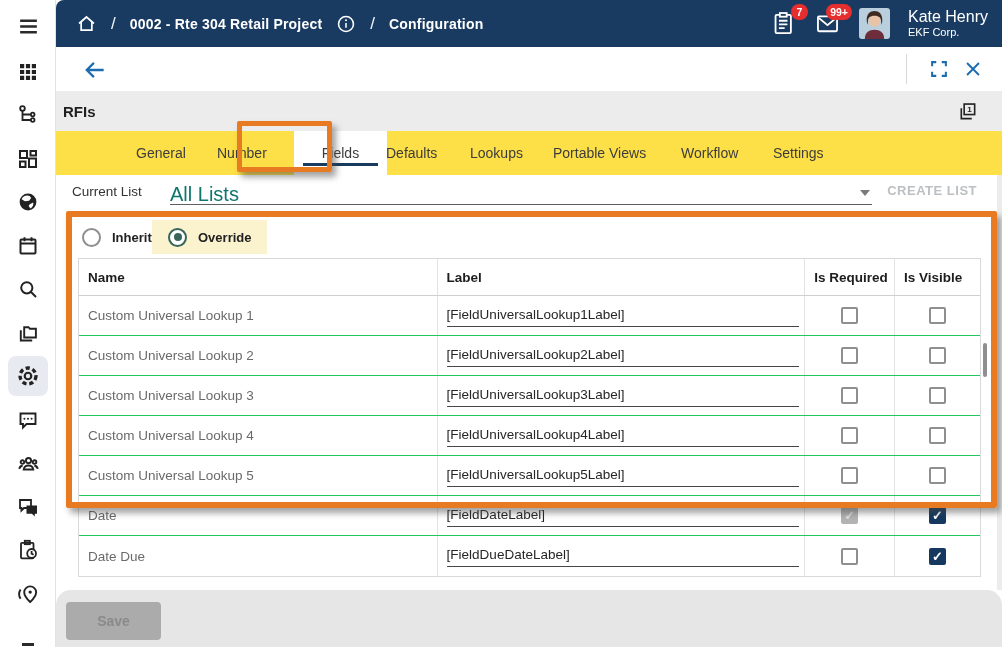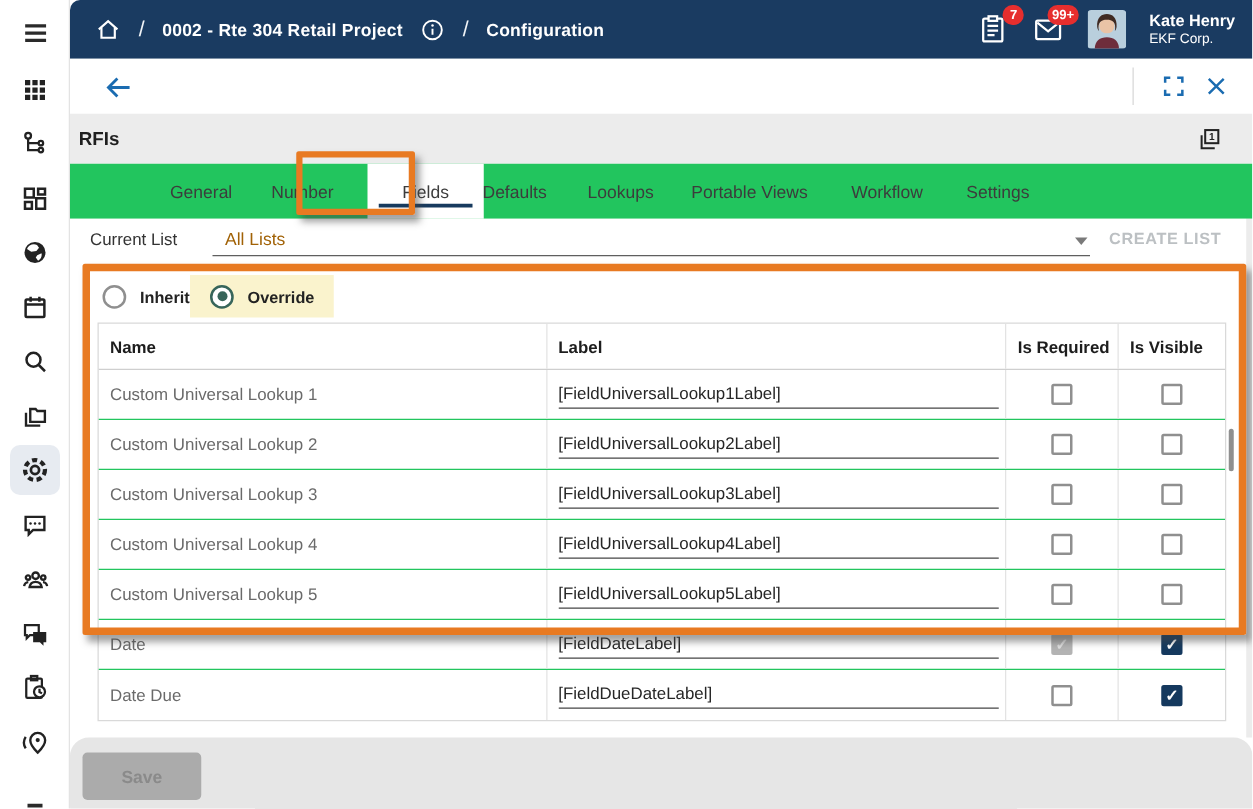--- a/index.html
+++ b/index.html
@@ -15,21 +15,21 @@
   .tb-sep { font-size:17px; font-weight:400; color:#f2f5f8; }
   .tb-crumb { font-size:14px; font-weight:bold; letter-spacing:.2px; }
   .tb-right { display:flex; align-items:center; gap:18px; }
   .tb-iconwrap { position:relative; width:26px; height:26px; cursor:pointer; }
   .badge { position:absolute; top:-7px; right:-11px; min-width:17px; height:16px;
            background:#e62e2e; color:#fff; border-radius:9px; font-size:10.5px;
            font-weight:bold; display:flex; align-items:center; justify-content:center;
            padding:0 4px; }
   .avatar { width:31px; height:31px; border-radius:3px; overflow:hidden; flex:0 0 auto; }
   .userblock { line-height:1.15; }
-  .username { font-size:13px; font-weight:bold; }
+  .username { font-size:16px; font-weight:normal; }
   .usercompany { font-size:11px; }
 
   
   .sidebar { position:absolute; left:0; top:0; width:56px; height:647px;
              background:#fff; border-right:1px solid #e3e3e3; z-index:2; }
   .side-icon { position:absolute; left:8px; width:40px; height:40px;
                display:flex; align-items:center; justify-content:center; cursor:pointer; }
   .side-icon.active { background:#e7ebf1; border-radius:8px; }
   .side-dash { position:absolute; left:22px; top:643px; width:12px; height:3px; background:#2a2a2a; }
 
@@ -38,36 +38,36 @@
   .back-btn { position:absolute; left:26px; top:10px; width:26px; height:26px; cursor:pointer; }
   .tool-divider { position:absolute; right:95px; top:7px; width:1px; height:30px; background:#d8d8d8; }
   .expand-btn { position:absolute; right:52px; top:11px; width:22px; height:22px; cursor:pointer; }
   .close-btn { position:absolute; right:18px; top:11px; width:22px; height:22px; cursor:pointer; }
 
   
   .panel-header { position:absolute; left:56px; top:91px; width:946px; height:40px;
                   background:#ececec; display:flex; align-items:center; padding:0 24px 0 7px;
                   justify-content:space-between; }
   .panel-title { font-size:15px; font-weight:bold; color:#1f1f1f; }
-  .tabsrow { position:absolute; left:56px; top:131px; width:946px; height:44px; background:#22c55e; }
+  .tabsrow { position:absolute; left:56px; top:131px; width:946px; height:44px; background:#fde047; }
   .tab { position:absolute; top:0; height:44px; line-height:44px; font-size:14px;
          color:#3c3c3c; cursor:pointer; white-space:nowrap; }
   .tab-active { background:#fff; }
   .tab-active::after { content:""; position:absolute; left:9px; right:9px; bottom:9px;
                        height:3px; background:#173a5e; }
 
   
   .content { position:absolute; left:56px; top:175px; width:941px; height:415px; background:#fff; }
   .right-strip { position:absolute; left:997px; top:175px; width:5px; height:415px; background:#ececec; }
 
   .cl-row { position:absolute; left:0; top:0; width:941px; height:37px; }
   .cl-label { position:absolute; left:16px; top:9px; font-size:13.5px; color:#333; }
   .cl-input { position:absolute; left:114px; right:125px; top:4px; height:26px;
               border-bottom:1px solid #5f5f5f; cursor:pointer; }
-  .cl-value { position:absolute; left:0; top:4px; font-size:14px; color:#a16207;margin-left:10px; }
+  .cl-value { position:absolute; left:0; top:4px; font-size:20px; color:#0f766e; }
   .caret { position:absolute; right:2px; top:11px; width:0; height:0;
            border-left:5px solid transparent; border-right:5px solid transparent;
            border-top:6px solid #7a7a7a; }
   .create-btn { position:absolute; right:20px; top:8px; font-size:13px; font-weight:bold;
                 color:#bcc0c3; letter-spacing:.5px; background:none; border:none; cursor:default; }
 
   .mode-row { position:absolute; left:0; top:37px; width:941px; height:46px; }
   .opt { position:absolute; top:8px; height:34px; display:flex; align-items:center; gap:11px;
          padding:0 16px; cursor:pointer; }
   .opt-inherit { left:10px; }

